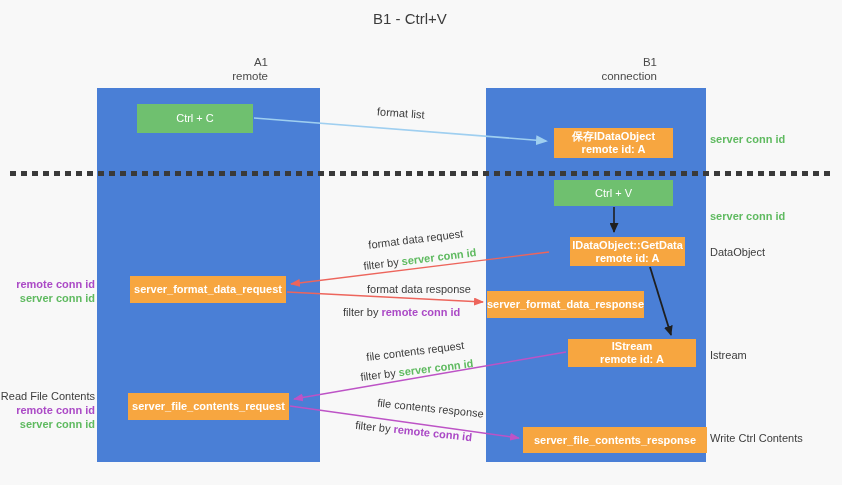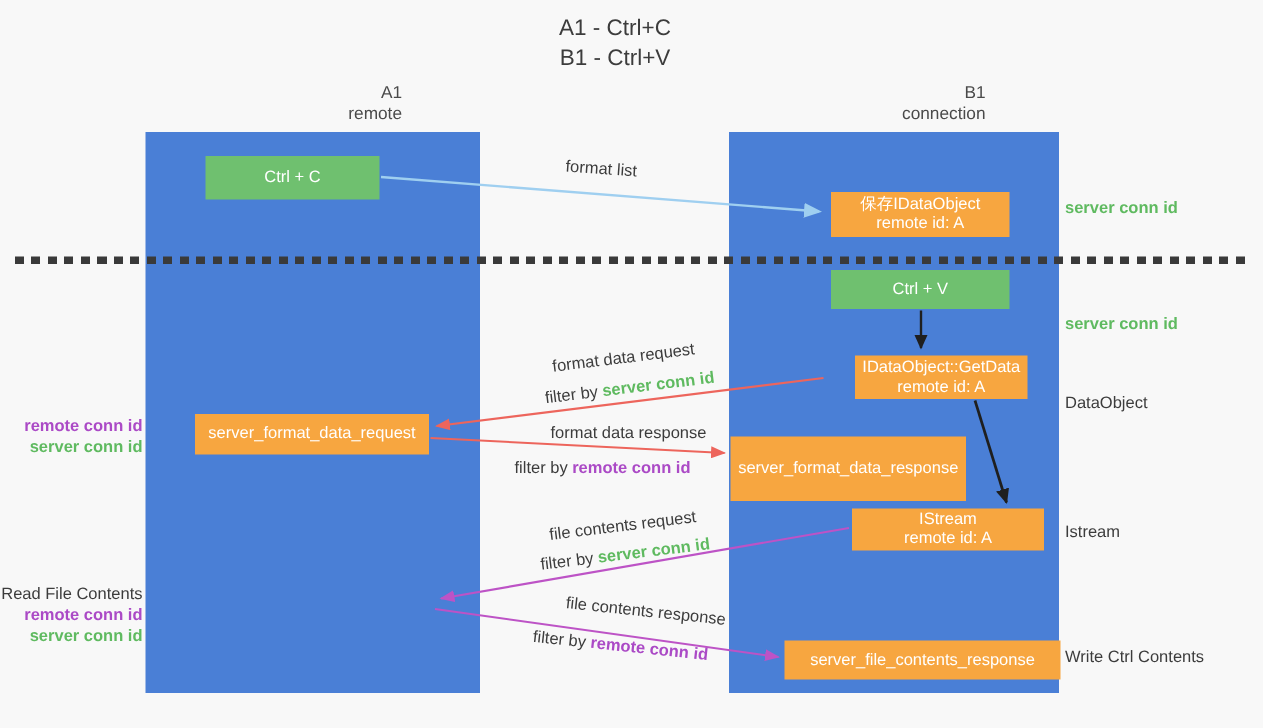--- a/index.html
+++ b/index.html
@@ -15,41 +15,40 @@
          font-size:15px;line-height:20px;color:var(--text-dark);}
   .col-header{position:absolute;width:120px;text-align:right;font-size:11.5px;
               line-height:13.5px;color:#4a4a4a;}
   .lifeline{position:absolute;top:88px;height:374px;background:var(--column-blue);}
   .dotted{position:absolute;left:10px;top:171px;width:822px;height:5px;
           background:repeating-linear-gradient(90deg,var(--divider) 0 6px,transparent 6px 11px);z-index:3;}
   svg.arrows{position:absolute;left:0;top:0;z-index:4;}
   .node{position:absolute;z-index:5;display:flex;flex-direction:column;align-items:center;
         justify-content:center;color:#fff;font-size:11px;line-height:13px;text-align:center;}
   .node.green{background:var(--box-green);}
-  .node.orange{background:var(--box-orange);}
+  .node.orange{background:var(--box-orange);font-weight:bold;}
   .elabel{position:absolute;z-index:6;font-size:11px;color:var(--text-dark);white-space:nowrap;}
   .side{position:absolute;z-index:6;font-size:11px;line-height:14px;white-space:nowrap;}
   .side.right-col{left:710px;}
   .side.left-col{right:747px;text-align:right;}
   .green-t{color:var(--text-green);font-weight:bold;}
   .purple-t{color:var(--text-purple);font-weight:bold;}
   .dark-t{color:var(--text-dark);}
   .fb{margin-right:3px;}
   .s-blue{stroke:var(--arrow-lightblue);} .f-blue{fill:var(--arrow-lightblue);}
   .s-red{stroke:var(--arrow-red);}        .f-red{fill:var(--arrow-red);}
   .s-mag{stroke:var(--arrow-magenta);}    .f-mag{fill:var(--arrow-magenta);}
   .s-blk{stroke:var(--arrow-black);}      .f-blk{fill:var(--arrow-black);}
 </style>
 </head>
 <body>
 
 <div class="canvas">
 
   <div class="title">
-    <div>A1 - Ctrl+C</div>
     <div>B1 - Ctrl+V</div>
   </div>
 
   <div class="col-header" style="left:148px;top:56px;">
     <div>A1</div>
     <div>remote</div>
   </div>
   <div class="col-header" style="left:537px;top:56px;">
     <div>B1</div>
     <div>connection</div>
@@ -94,26 +93,29 @@
   <div class="node green" style="left:554px;top:180px;width:119px;height:26px;align-items:center;">
     <div>Ctrl + V</div>
   </div>
   <div class="node orange" style="left:550px;top:237px;width:115px;height:29px;margin-left:20px;">
     <div>IDataObject::GetData</div>
     <div>remote id: A</div>
   </div>
   <div class="node orange" style="left:130px;top:276px;width:156px;height:27px;">
     <div>server_format_data_request</div>
   </div>
-  <div class="node orange" style="left:487px;top:291px;width:157px;height:43px;">
+  <div class="node orange" style="left:487px;top:291px;width:157px;height:27px;">
     <div>server_format_data_response</div>
   </div>
   <div class="node orange" style="left:568px;top:339px;width:128px;height:28px;">
     <div>IStream</div>
     <div>remote id: A</div>
+  </div>
+  <div class="node orange" style="left:128px;top:393px;width:161px;height:27px;">
+    <div>server_file_contents_request</div>
   </div>
   <div class="node orange" style="left:523px;top:427px;width:184px;height:26px;">
     <div>server_file_contents_response</div>
   </div>
 
   <div class="elabel" style="left:377px;top:107px;transform:rotate(4deg);">format list</div>
   <div class="elabel" style="left:368px;top:233px;transform:rotate(-7deg);">format data request</div>
   <div class="elabel" style="left:363px;top:253px;transform:rotate(-7deg);">
     <span class="fb">filter by</span><span class="green-t">server conn id</span>
   </div>
@@ -125,21 +127,21 @@
   <div class="elabel" style="left:360px;top:364px;transform:rotate(-7deg);">
     <span class="fb">filter by</span><span class="green-t">server conn id</span>
   </div>
   <div class="elabel" style="left:377px;top:402px;transform:rotate(6deg);">file contents response</div>
   <div class="elabel" style="left:355px;top:425px;transform:rotate(6deg);">
     <span class="fb">filter by</span><span class="purple-t">remote conn id</span>
   </div>
 
   <div class="side right-col green-t" style="top:132px;">server conn id</div>
   <div class="side right-col green-t" style="top:209px;">server conn id</div>
-  <div class="side right-col dark-t" style="top:245px;margin-top:17px;">DataObject</div>
+  <div class="side right-col dark-t" style="top:245px;">DataObject</div>
   <div class="side right-col dark-t" style="top:348px;">Istream</div>
   <div class="side right-col dark-t" style="top:431px;">Write Ctrl Contents</div>
 
   <div class="side left-col" style="top:277px;">
     <div class="purple-t">remote conn id</div>
     <div class="green-t">server conn id</div>
   </div>
   <div class="side left-col" style="top:389px;">
     <div class="dark-t">Read File Contents</div>
     <div class="purple-t">remote conn id</div>

